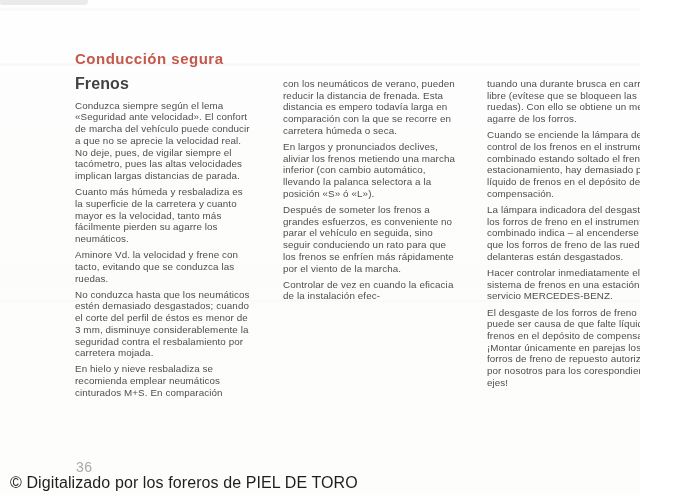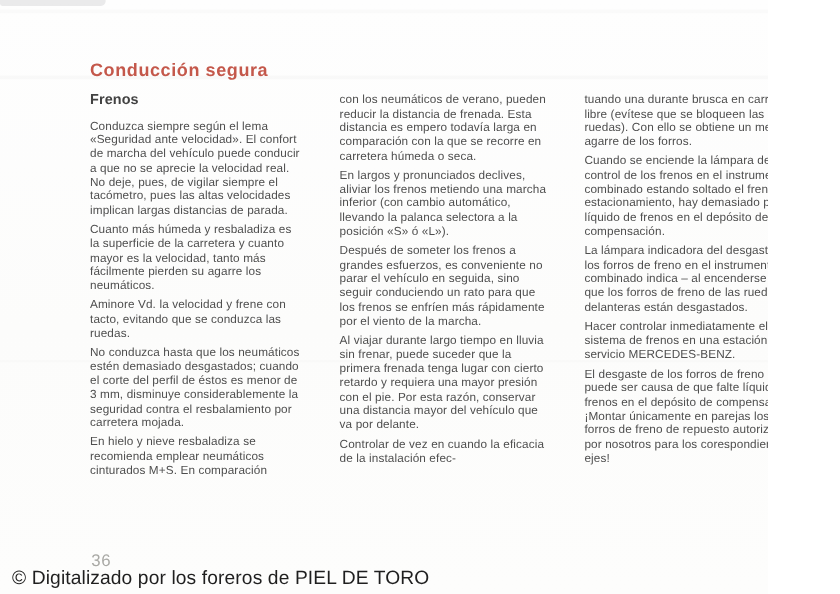--- a/index.html
+++ b/index.html
@@ -33,21 +33,21 @@
   }
   .col {
     position: absolute; top: 78px; width: 177px;
     font-size: 9.8px; line-height: 11.7px; letter-spacing: 0.1px;
     color: #4e4e4e;
   }
   .col-1 { left: 75px; }
   .col-2 { left: 283px; }
   .col-3 { left: 487px; }
   .section-heading {
-    font-size: 12px; font-weight: bold; color: #424242;
+    font-size: 16px; font-weight: bold; color: #424242;
     margin: 0 0 10px 0;
   }
   .col p { margin: 0 0 4.5px 0; }
   .col p:last-child { margin-bottom: 0; }
   .page-number {
     position: absolute; left: 76px; top: 459px;
     font-size: 14px; color: #a9a9a5; letter-spacing: 0.5px;
   }
   .watermark {
     position: absolute; left: 10px; top: 474px;
@@ -73,21 +73,20 @@
     <p>Cuanto más húmeda y resbaladiza es la superficie de la carretera y cuanto mayor es la velocidad, tanto más fácilmente pierden su agarre los neumáticos.</p>
     <p>Aminore Vd. la velocidad y frene con tacto, evitando que se conduzca las ruedas.</p>
     <p>No conduzca hasta que los neumáticos estén demasiado desgastados; cuando el corte del perfil de éstos es menor de 3 mm, disminuye considerablemente la seguridad contra el resbalamiento por carretera mojada.</p>
     <p>En hielo y nieve resbaladiza se recomienda emplear neumáticos cinturados M+S. En comparación</p>
   </div>
 
   <div class="col col-2">
     <p>con los neumáticos de verano, pueden reducir la distancia de frenada. Esta distancia es empero todavía larga en comparación con la que se recorre en carretera húmeda o seca.</p>
     <p>En largos y pronunciados declives, aliviar los frenos metiendo una marcha inferior (con cambio automático, llevando la palanca selectora a la posición «S» ó «L»).</p>
     <p>Después de someter los frenos a grandes esfuerzos, es conveniente no parar el vehículo en seguida, sino seguir conduciendo un rato para que los frenos se enfríen más rápidamente por el viento de la marcha.</p>
-    <p>Al viajar durante largo tiempo en lluvia sin frenar, puede suceder que la primera frenada tenga lugar con cierto retardo y requiera una mayor presión con el pie. Por esta razón, conservar una distancia mayor del vehículo que va por delante.</p>
     <p>Controlar de vez en cuando la eficacia de la instalación efec-</p>
   </div>
 
   <div class="col col-3">
     <p>tuando una durante brusca en carretera libre (evítese que se bloqueen las ruedas). Con ello se obtiene un mejor agarre de los forros.</p>
     <p>Cuando se enciende la lámpara de control de los frenos en el instrumento combinado estando soltado el freno de estacionamiento, hay demasiado poco líquido de frenos en el depósito de compensación.</p>
     <p>La lámpara indicadora del desgaste de los forros de freno en el instrumento combinado indica – al encenderse – que los forros de freno de las ruedas delanteras están desgastados.</p>
     <p>Hacer controlar inmediatamente el sistema de frenos en una estación de servicio MERCEDES-BENZ.</p>
     <p>El desgaste de los forros de freno puede ser causa de que falte líquido de frenos en el depósito de compensación. ¡Montar únicamente en parejas los forros de freno de repuesto autorizados por nosotros para los corespondientes ejes!</p>
   </div>

